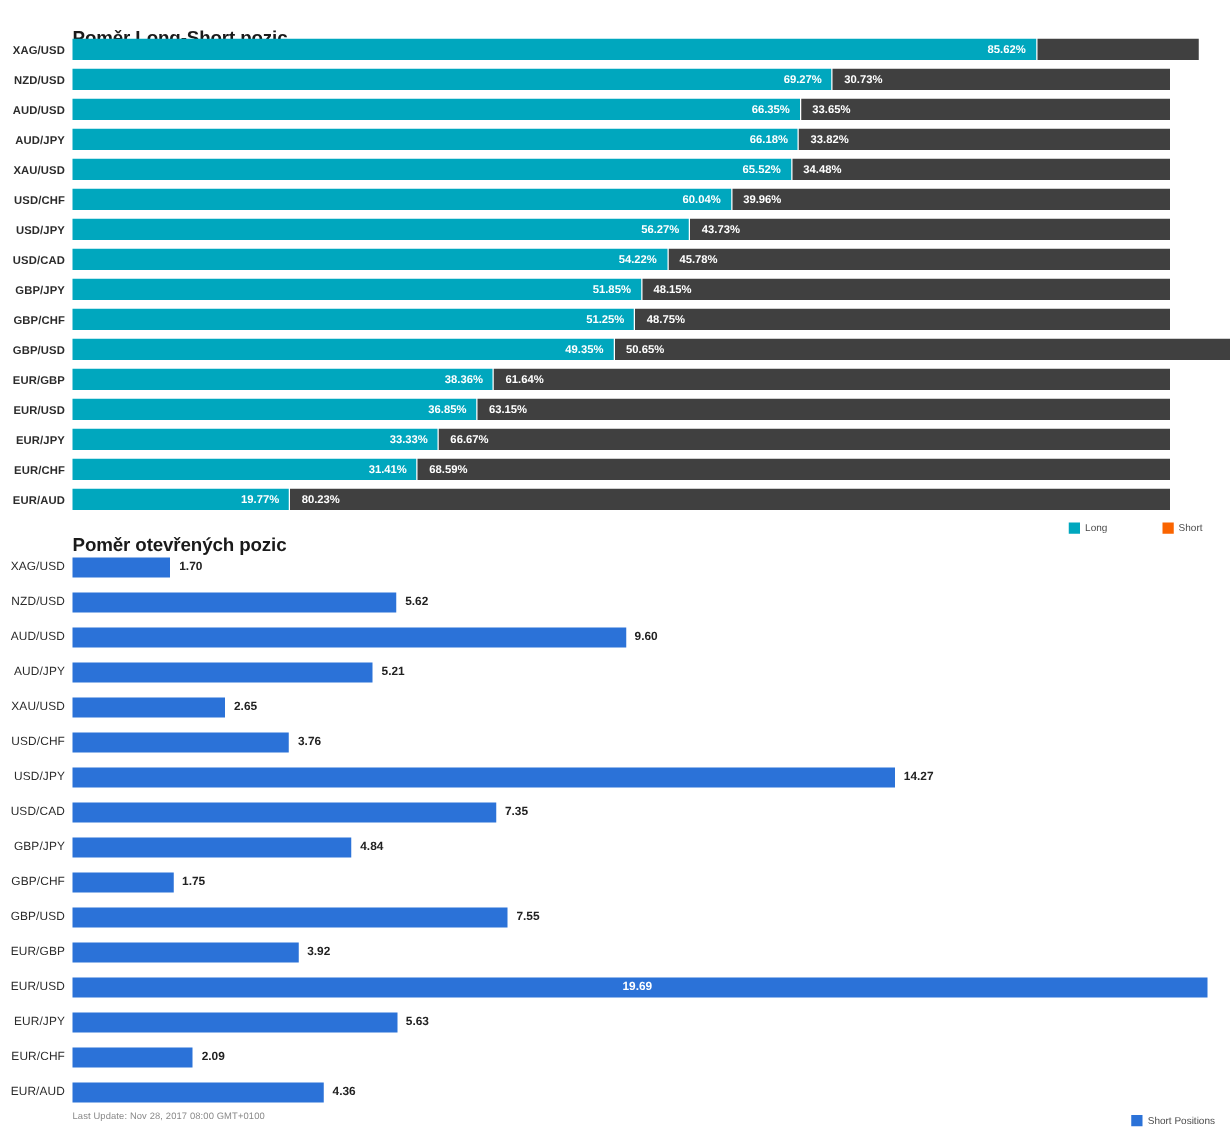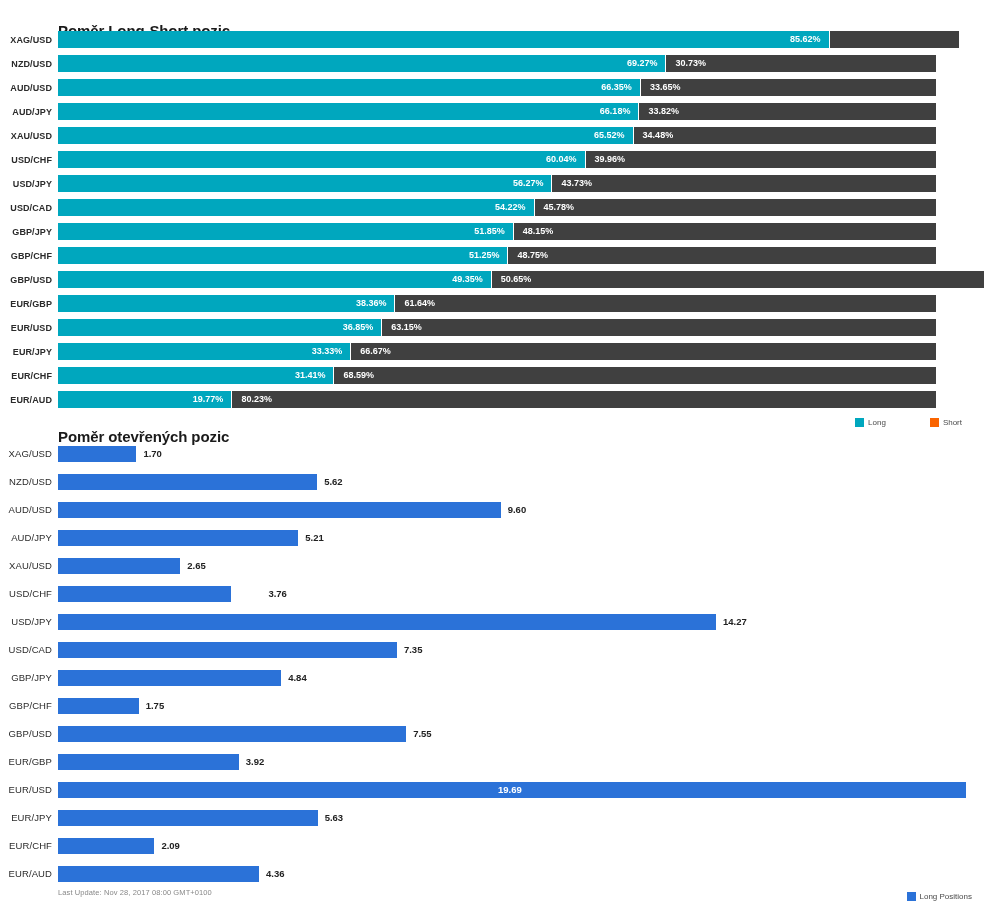--- a/index.html
+++ b/index.html
@@ -353,21 +353,21 @@
           <div class="cat-label" style="height: 28px; line-height: 28px; font-weight: normal; font-size: 9.5px;">XAU/USD</div>
           <div class="track" style="height: 28px;">
             <div class="bar-blue" style="top: 6px; width: 122.204px; background: rgb(43, 114, 216);"></div>
             <div class="bar-val" style="top: 6px; left: 129.204px;">2.65</div>
           </div>
         </div>
         <div class="row" style="height: 28px;">
           <div class="cat-label" style="height: 28px; line-height: 28px; font-weight: normal; font-size: 9.5px;">USD/CHF</div>
           <div class="track" style="height: 28px;">
             <div class="bar-blue" style="top: 6px; width: 173.392px; background: rgb(43, 114, 216);"></div>
-            <div class="bar-val" style="top: 6px; left: 180.392px; margin-left: 30px;">3.76</div>
+            <div class="bar-val" style="top: 6px; left: 180.392px;">3.76</div>
           </div>
         </div>
         <div class="row" style="height: 28px;">
           <div class="cat-label" style="height: 28px; line-height: 28px; font-weight: normal; font-size: 9.5px;">USD/JPY</div>
           <div class="track" style="height: 28px;">
             <div class="bar-blue" style="top: 6px; width: 658.058px; background: rgb(43, 114, 216);"></div>
             <div class="bar-val" style="top: 6px; left: 665.058px;">14.27</div>
           </div>
         </div>
         <div class="row" style="height: 28px;">
@@ -431,18 +431,18 @@
           <div class="track" style="height: 28px;">
             <div class="bar-blue" style="top: 6px; width: 201.06px; background: rgb(43, 114, 216);"></div>
             <div class="bar-val" style="top: 6px; left: 208.06px;">4.36</div>
           </div>
         </div>
       </div>
     <div class="footnote" id="footnote2" style="left:58px;top:476px;">Last Update: Nov 28, 2017 08:00 GMT+0100</div>
     <div class="legend" id="legend2" style="right:12px;top:480px;">
         <span class="item">
           <span class="swatch" style="background: rgb(43, 114, 216);"></span>
-          <span>Long Positions</span>
+          <span>Short Positions</span>
         </span>
       </div>
   </div>
 
 </div>
 
 </body></html>

